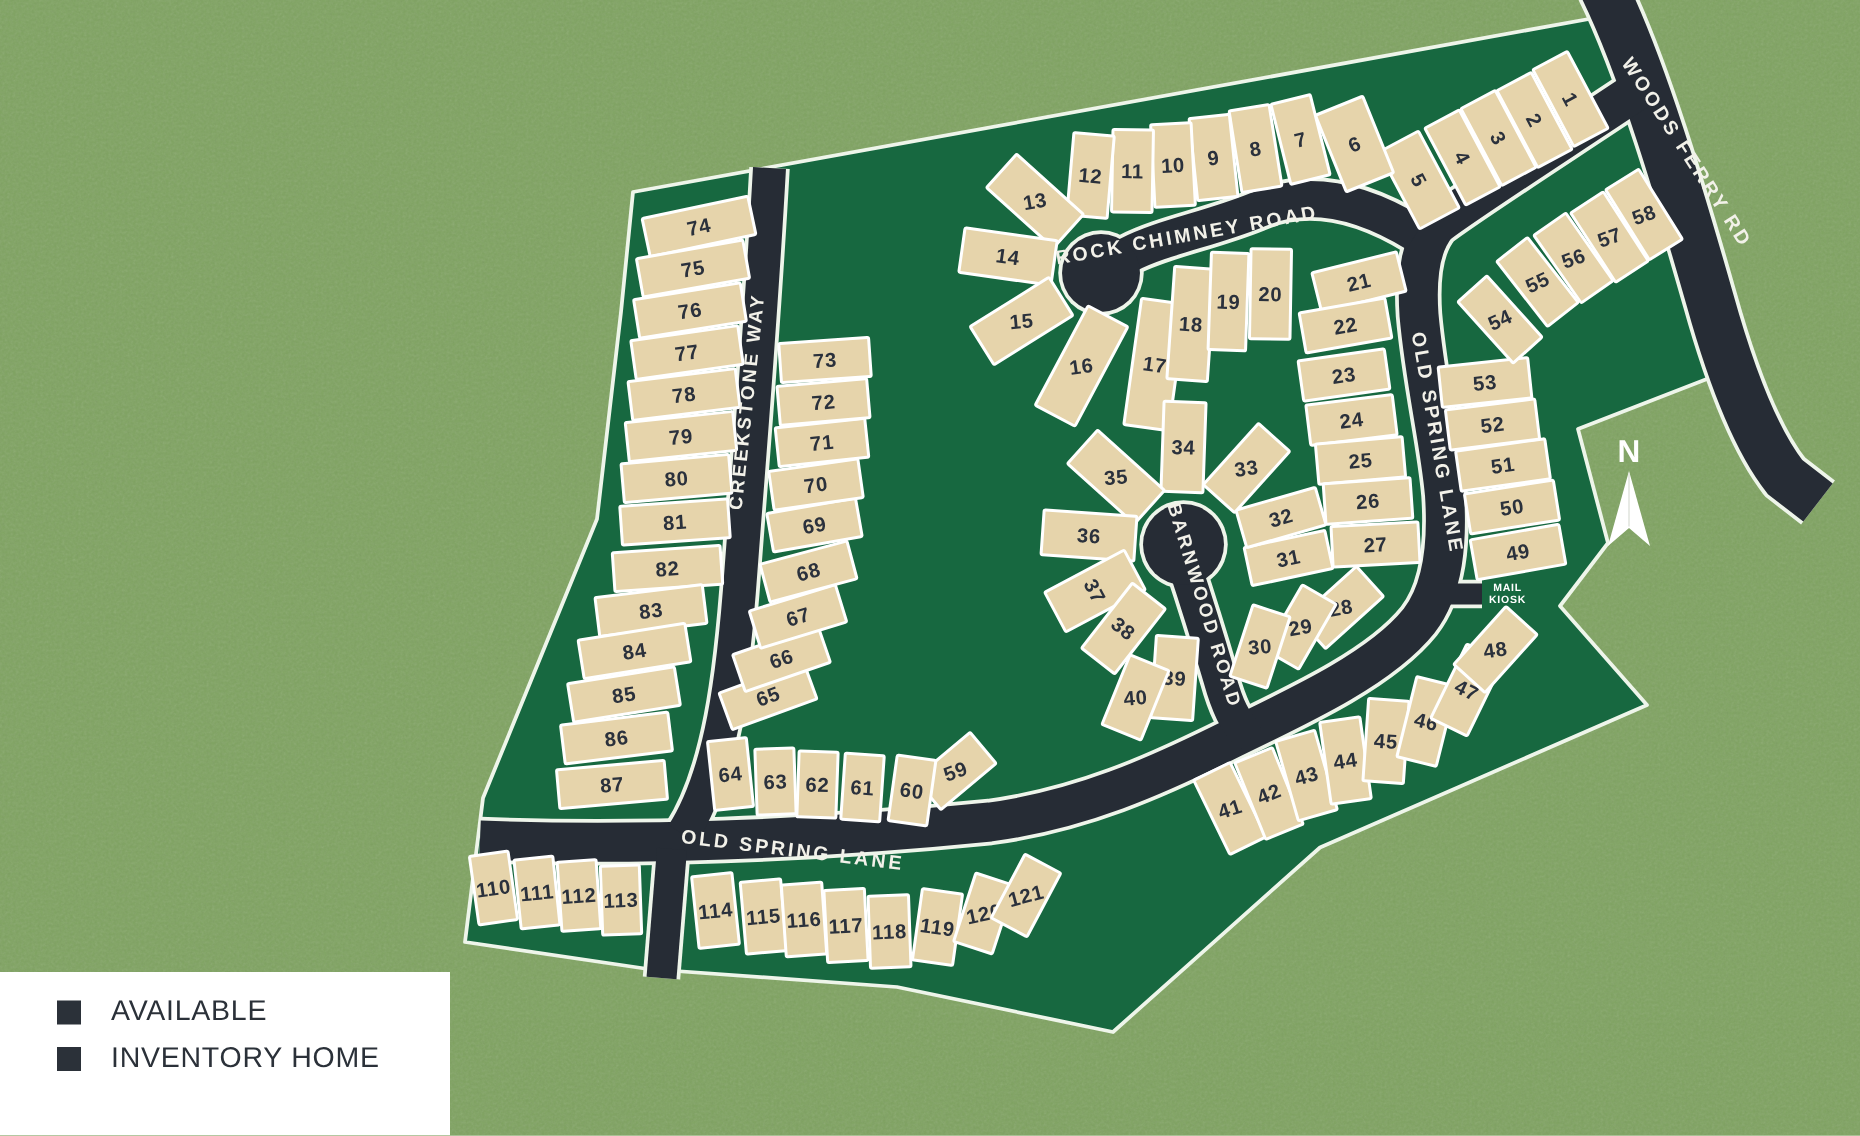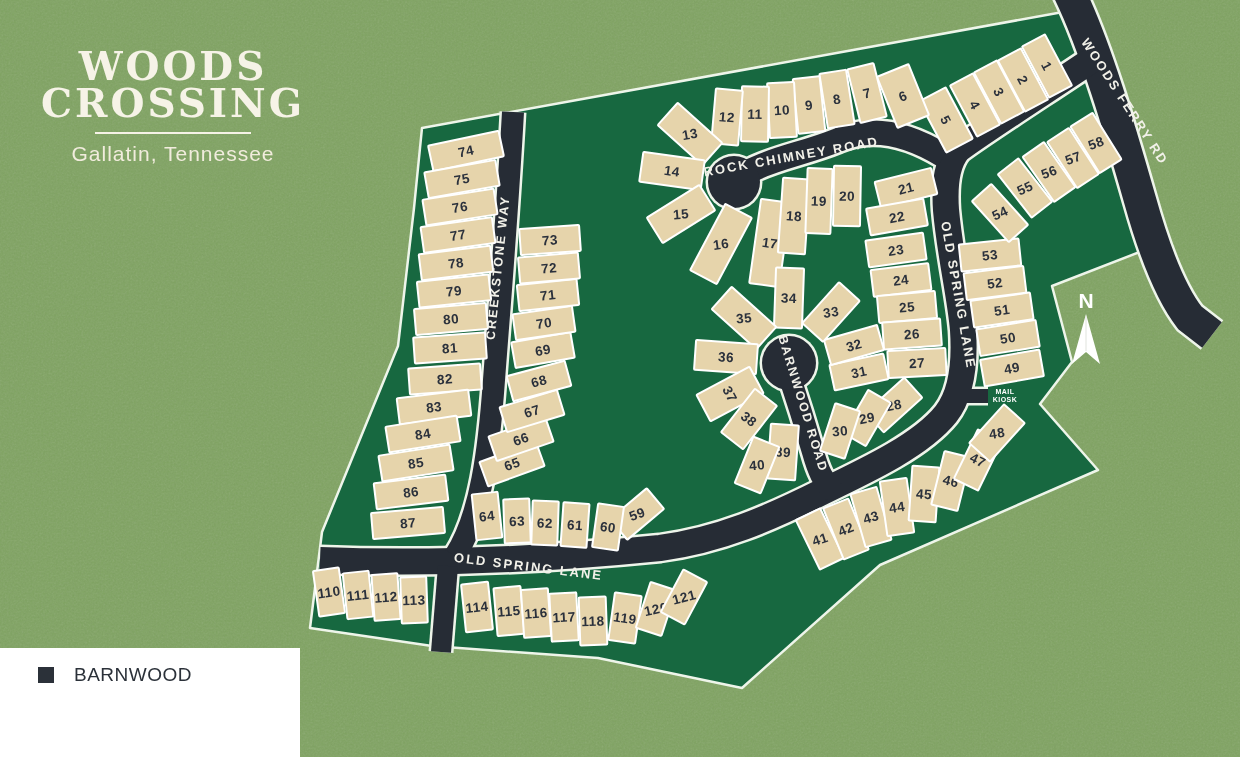--- a/index.html
+++ b/index.html
@@ -457,26 +457,24 @@
       <text transform="translate(502,268) rotate(-84)" text-anchor="middle" fill="#f2f1e9" font-size="12.5" font-weight="bold" letter-spacing="2" font-family="&quot;Liberation Sans&quot;,sans-serif">CREEKSTONE WAY</text>
       <text x="1005" y="394" text-anchor="middle" fill="#ffffff" font-size="7" font-weight="bold" letter-spacing="0.5" font-family="&quot;Liberation Sans&quot;,sans-serif">MAIL</text>
       <text x="1005" y="402" text-anchor="middle" fill="#ffffff" font-size="7" font-weight="bold" letter-spacing="0.5" font-family="&quot;Liberation Sans&quot;,sans-serif">KIOSK</text>
       <g>
         <text x="1086" y="308" text-anchor="middle" fill="#ffffff" font-size="21" font-weight="bold" font-family="&quot;Liberation Sans&quot;,sans-serif">N</text>
         <polygon points="1086,314 1072,364 1086,352 1100,364" fill="#ffffff"></polygon>
         <line x1="1086" y1="316" x2="1086" y2="351" stroke="#d8dcd4" stroke-width="0.8"></line>
       </g>
     </svg>
 
-  <div class="title-block">
-    <div class="title-line">WOODS</div>
-    <div class="title-line">CROSSING</div>
-    <div class="title-divider"></div>
-    <div class="title-sub">Gallatin, Tennessee</div>
-  </div>
 
   <div class="legend">
     <div class="legend-row">
       <span class="legend-swatch" style="background: rgb(43, 49, 57);"></span>
-      <span class="legend-label">BARNWOOD</span>
+      <span class="legend-label">AVAILABLE</span>
+    </div>
+    <div class="legend-row">
+      <span class="legend-swatch" style="background: rgb(43, 49, 57);"></span>
+      <span class="legend-label">INVENTORY HOME</span>
     </div>
   </div>
 </div>
 
 </body></html>

